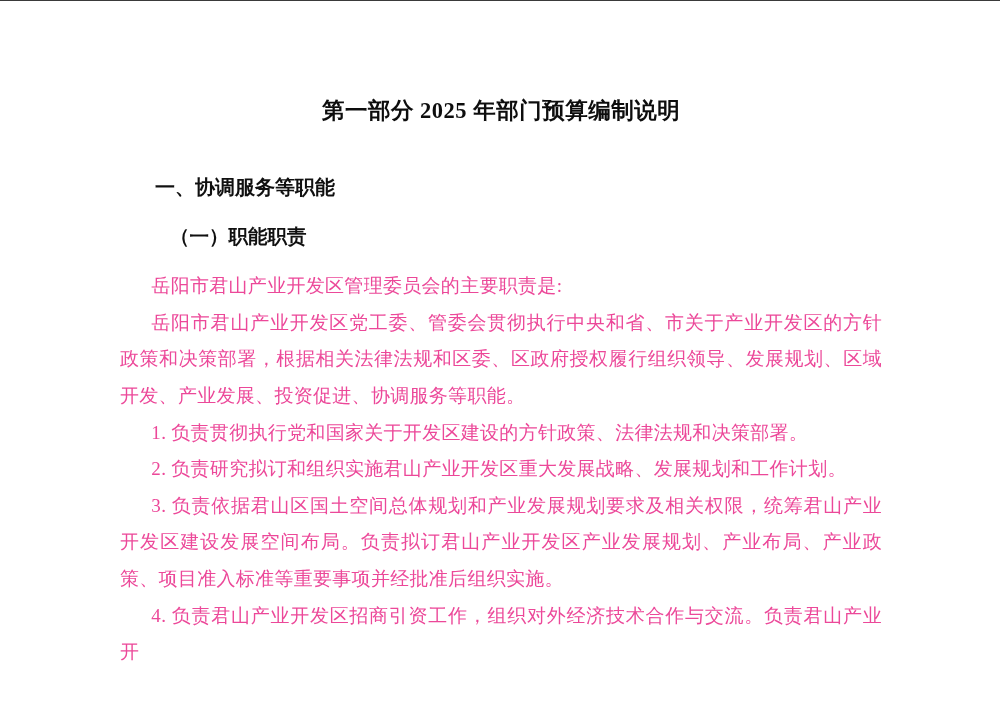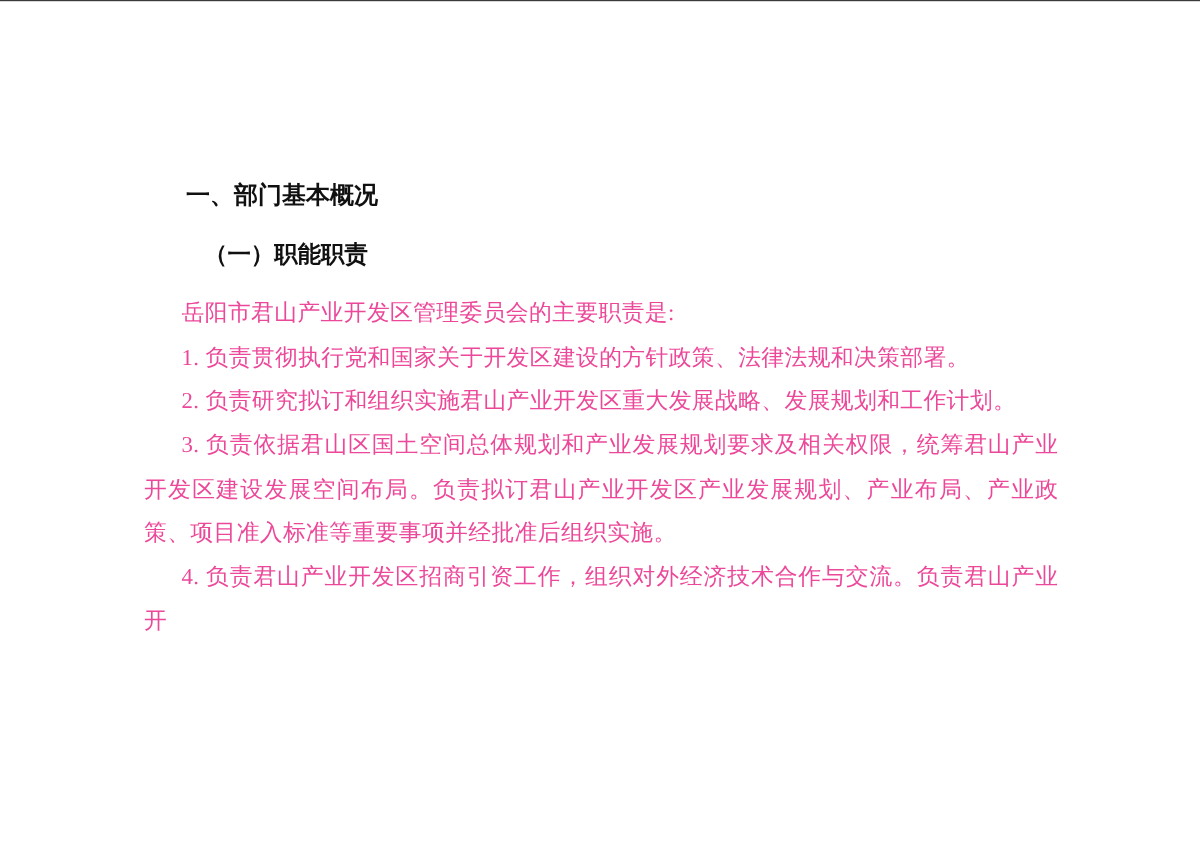--- a/index.html
+++ b/index.html
@@ -62,27 +62,29 @@
     color: #ec4899;
     letter-spacing: 0.3px;
   }
 </style>
 </head>
 <body>
 
 <div class="top-edge"></div>
 
 <div class="doc">
+  <h1 class="title">第一部分 2025 年部门预算编制说明</h1>
 
-  <h2 class="h-section">一、部门基本概况</h2>
+  <h2 class="h-section">一、协调服务等职能</h2>
 
   <h3 class="h-sub">（一）职能职责</h3>
 
   <p class="para">岳阳市君山产业开发区管理委员会的主要职责是:</p>
 
+  <p class="para">岳阳市君山产业开发区党工委、管委会贯彻执行中央和省、市关于产业开发区的方针政策和决策部署，根据相关法律法规和区委、区政府授权履行组织领导、发展规划、区域开发、产业发展、投资促进、协调服务等职能。</p>
 
   <p class="para">1. 负责贯彻执行党和国家关于开发区建设的方针政策、法律法规和决策部署。</p>
 
   <p class="para">2. 负责研究拟订和组织实施君山产业开发区重大发展战略、发展规划和工作计划。</p>
 
   <p class="para">3. 负责依据君山区国土空间总体规划和产业发展规划要求及相关权限，统筹君山产业开发区建设发展空间布局。负责拟订君山产业开发区产业发展规划、产业布局、产业政策、项目准入标准等重要事项并经批准后组织实施。</p>
 
   <p class="para">4. 负责君山产业开发区招商引资工作，组织对外经济技术合作与交流。负责君山产业开</p>
 </div>
 

